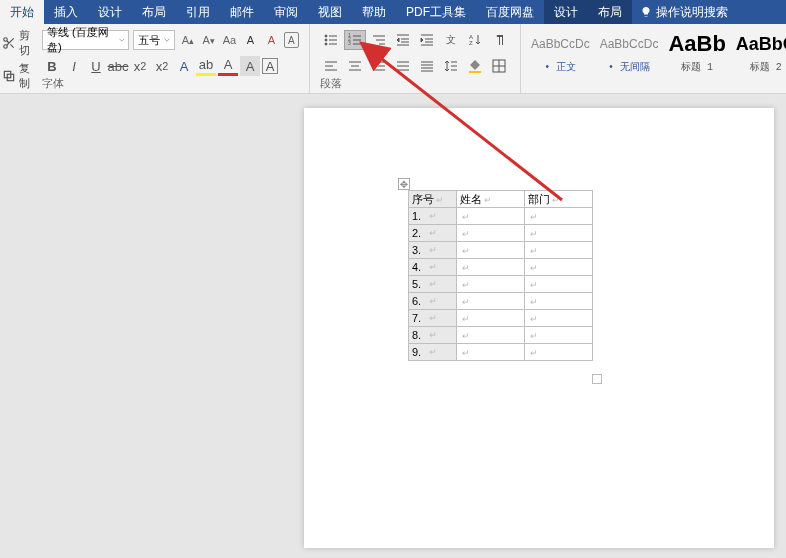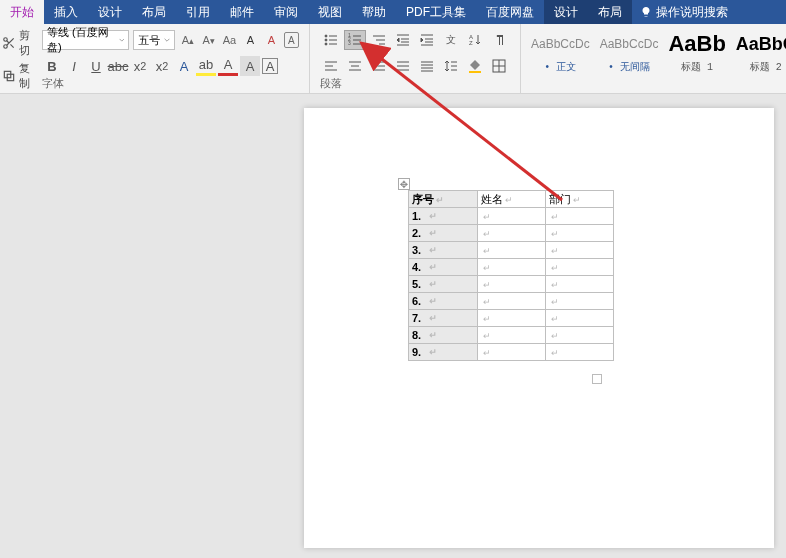--- a/index.html
+++ b/index.html
@@ -1,20 +1,20 @@
 <!DOCTYPE html>
 <html><head>
 <meta charset="utf-8">
 <style>
   * { box-sizing: border-box; margin: 0; padding: 0; }
   body { font-family: "Microsoft YaHei", Arial, sans-serif; font-size: 12px; background: #e6e6e6; width: 786px; height: 558px; overflow: hidden; position: relative; }
   
   .tabbar { background: #2b579a; height: 24px; display: flex; align-items: center; color: #fff; font-size: 12px; }
   .tab { padding: 0 10px; height: 24px; line-height: 24px; cursor: pointer; }
-  .tab.active { background: #f3f3f3; color: #a21caf; }
+  .tab.active { background: #f3f3f3; color: #0c4a6e; }
   .tab.dark { background: #1e3f73; }
   .lightbulb { margin-left: 8px; display:flex; align-items:center; gap:4px; }
   .bulb-icon { width: 12px; height: 12px; }
   
   .ribbon { background: #f3f3f3; height: 70px; display: flex; border-bottom: 1px solid #d4d4d4; }
   
   .clipboard-group { width: 44px; display: flex; flex-direction: column; padding: 4px 2px; gap: 3px; }
   .clip-item { display:flex; align-items:center; gap:3px; font-size:11px; color:#444; cursor:pointer; }
   .clip-icon { width:14px; height:14px; flex:none; }
   
@@ -43,21 +43,21 @@
   .style-label.blue { color:#2b579a; }
   
   .workspace { position:absolute; top:94px; left:0; right:0; bottom:0; background:#e6e6e6; }
   .page { position:absolute; left:304px; top:14px; width:470px; height:440px; background:#fff; box-shadow:0 0 6px rgba(0,0,0,0.2); }
   
   .table-anchor { position:absolute; left:94px; top:70px; }
   .anchor-box { width:12px; height:12px; border:1px solid #aaa; display:flex; align-items:center; justify-content:center; font-size:10px; color:#888; background:#fff; }
   
   .doc-table { position:absolute; left:104px; top:82px; border-collapse:collapse; font-size:11px; }
   .doc-table td { border:1px solid #bfbfbf; height:17px; padding:0 3px; vertical-align:middle; }
-  .doc-table td.col0 { width:69px; background:#e9e9e9;font-weight:bold; }
+  .doc-table td.col0 { width:48px; background:#e9e9e9; }
   .doc-table td.col1 { width:68px; }
   .doc-table td.col2 { width:68px; }
   .hdr td { font-weight:normal; }
   .pmark { color:#bbb; font-size:9px; margin-left:2px; }
   .numcell { display:flex; align-items:center; gap:6px; }
   
   .end-box { position:absolute; left:288px; top:266px; width:10px; height:10px; border:1px solid #bbb; background:#fff; }
   
   .arrow { position:absolute; left:372px; top:50px; pointer-events:none; }
   .arrow svg { overflow:visible; }

